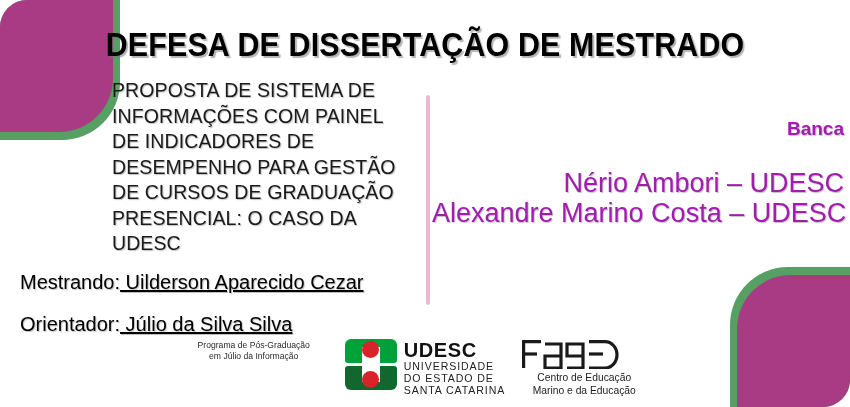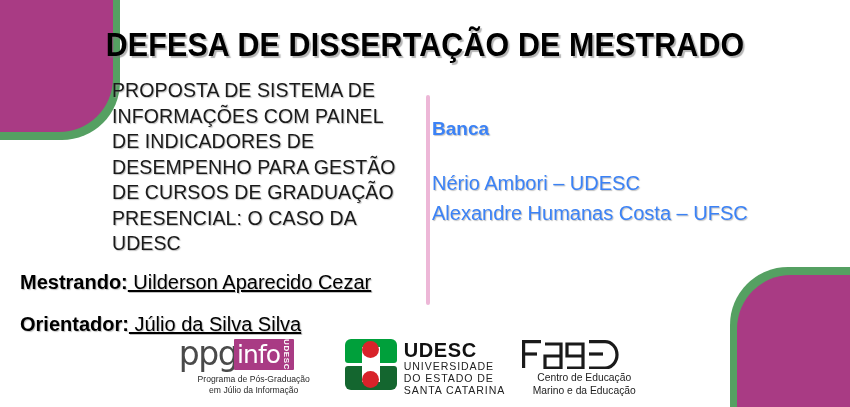--- a/index.html
+++ b/index.html
@@ -7,20 +7,21 @@
     padding: 0;
     background: #ffffff;
   }
   #slide {
     position: relative;
     width: 850px;
     height: 407px;
     background: #ffffff;
     overflow: hidden;
     font-family: "Liberation Sans", sans-serif;
+    border-radius: 27px;
   }
 
   
   .corner-shape {
     position: absolute;
     background: #A93B84;
   }
   .corner-green {
     position: absolute;
     background: #55A062;
@@ -101,39 +102,39 @@
   }
   .role-line {
     margin-top: 12px;
     font-size: 20px;
     line-height: 27px;
     color: #000000;
     text-shadow: 1px 1px 1px rgba(150,150,150,0.6);
     white-space: nowrap;
   }
   .role-line.second { margin-top: 15px; }
-  .role-label { font-weight: bold; }
+  .role-label { font-weight: normal; }
   .role-value { font-weight: normal; text-decoration: underline; }
 
   
   #right-col {
     position: absolute;
     left: 432px;
     top: 118px;
     width: 412px;
-    text-align: left;
-    color: #3b82f6;
+    text-align: right;
+    color: #a21caf;
   }
   #banca-heading {
     font-size: 19px;
     font-weight: bold;
     text-shadow: 1px 1px 1px rgba(150,150,150,0.6);
   }
   .banca-member {
-    font-size: 20px;
+    font-size: 27px;
     line-height: 30px;
     text-shadow: 1px 1px 1px rgba(150,150,150,0.6);
     white-space: nowrap;
   }
   #banca-list { margin-top: 28px; }
   #date-line {
     margin-top: 30px;
     font-size: 21px;
     text-shadow: 1px 1px 1px rgba(150,150,150,0.6);
     white-space: nowrap;
@@ -312,34 +313,27 @@
     </div>
     <div class="role-line second">
       <span class="role-label">Orientador:</span><span class="role-value"> Júlio da Silva Silva</span>
     </div>
   </div>
 
   <div id="right-col">
     <div id="banca-heading">Banca</div>
     <div id="banca-list">
       <div class="banca-member">Nério Ambori – UDESC</div>
-      <div class="banca-member">Alexandre Humanas Costa – UFSC</div>
+      <div class="banca-member">Alexandre Marino Costa – UDESC</div>
     </div>
   </div>
 
   <div id="logo-strip">
 
     <div id="ppginfo-logo">
-      <div id="ppg-wordmark">
-        <span id="ppg-text">ppg</span>
-        <span id="info-box">
-          <span id="info-text">info</span>
-          <span id="ppg-udesc">UDESC</span>
-        </span>
-      </div>
       <div id="ppg-sub">
         <div>Programa de Pós-Graduação</div>
         <div>em Júlio da Informação</div>
       </div>
     </div>
 
     <div id="udesc-logo">
       <div id="udesc-mark">
         <div id="udesc-block-top" class="udesc-block"></div>
         <div id="udesc-notch-top" class="udesc-notch"></div>

